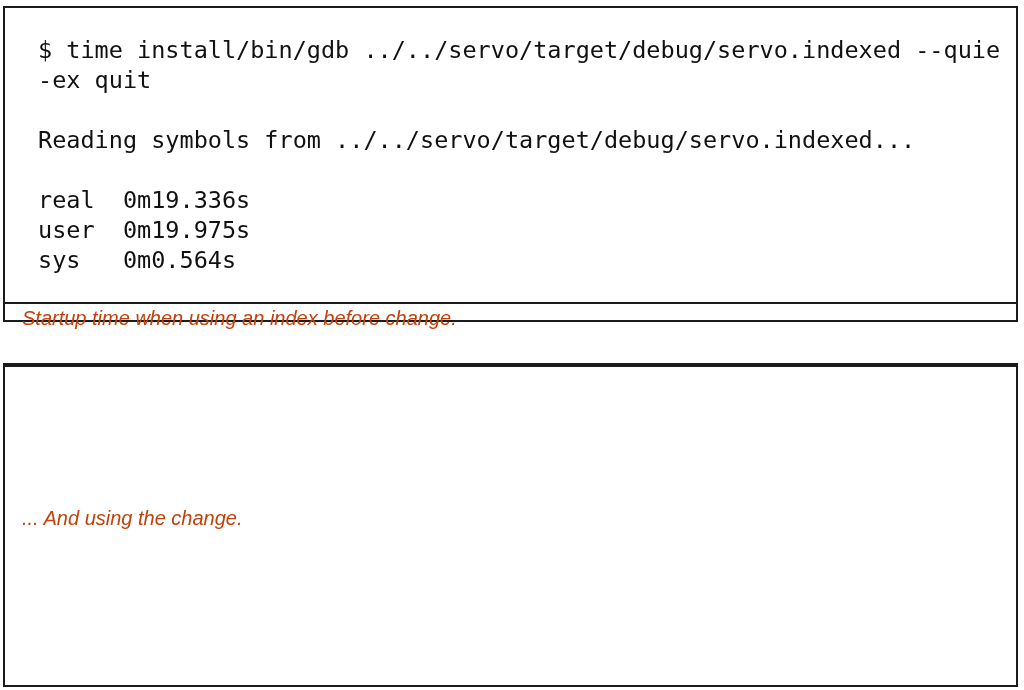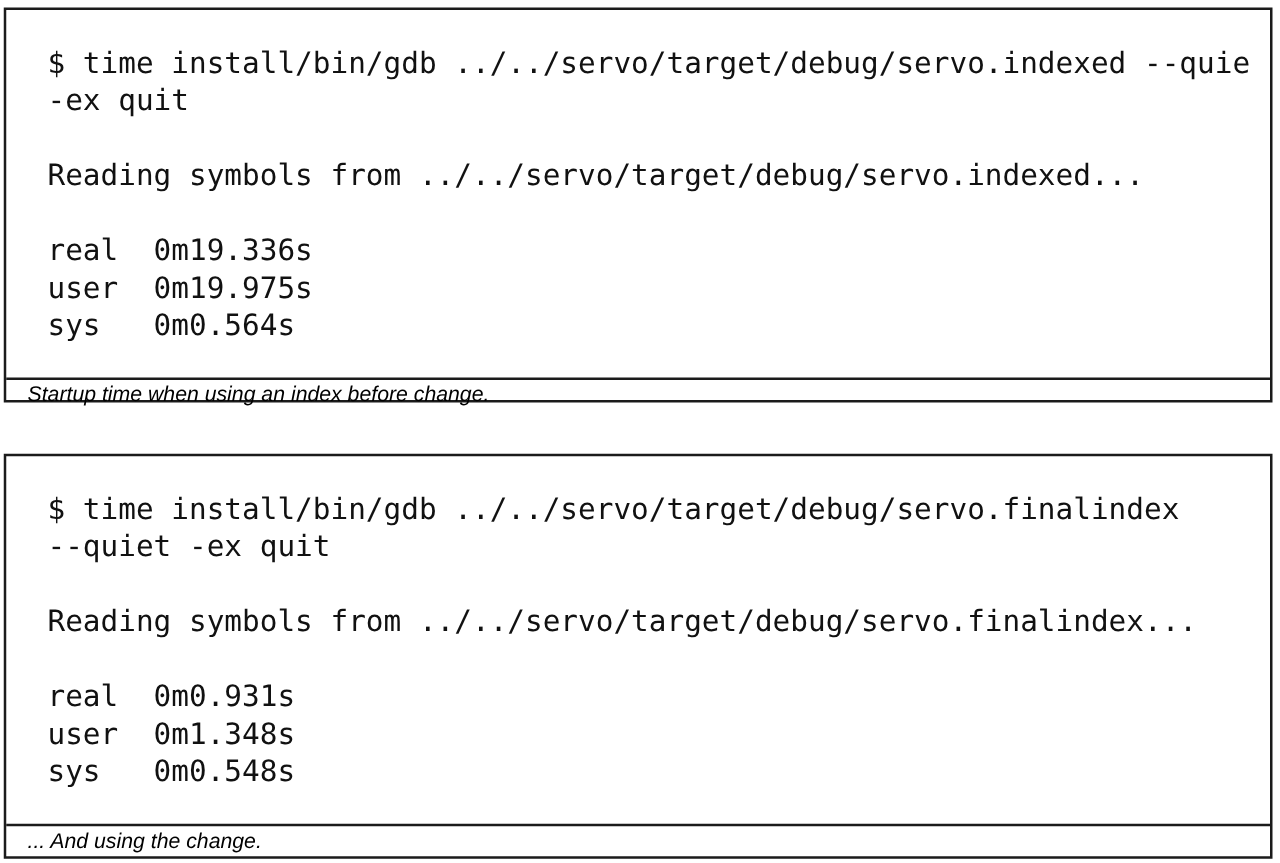--- a/index.html
+++ b/index.html
@@ -45,45 +45,37 @@
     height: 0;
     border-top: 2px solid #1b1b1b;
   }
   figcaption.caption {
     flex: 1 1 auto;
     display: flex;
     align-items: center;
     margin: 0;
     padding: 2px 17px 18px 17px;
     font-style: italic;
-    font-size: 17px;
+    font-size: 20px;
     line-height: 1.2;
-    color: #000000;
+    color: #c2410c;
   }
 </style>
 </head>
 <body>
 
 <figure class="shot shot-1">
   <pre class="terminal">$ time install/bin/gdb ../../servo/target/debug/servo.indexed --quiet
 -ex quit
 
 Reading symbols from ../../servo/target/debug/servo.indexed...
 
 real  0m19.336s
 user  0m19.975s
 sys   0m0.564s</pre>
   <div class="divider"></div>
   <figcaption class="caption">Startup time when using an index before change.</figcaption>
 </figure>
 
 <figure class="shot shot-2">
-  <pre class="terminal">$ time install/bin/gdb ../../servo/target/debug/servo.finalindex
---quiet -ex quit
-
-Reading symbols from ../../servo/target/debug/servo.finalindex...
-
-real  0m0.931s
-user  0m1.348s
-sys   0m0.548s</pre>
   <div class="divider"></div>
   <figcaption class="caption">... And using the change.</figcaption>
 </figure>
 
 </body></html>

